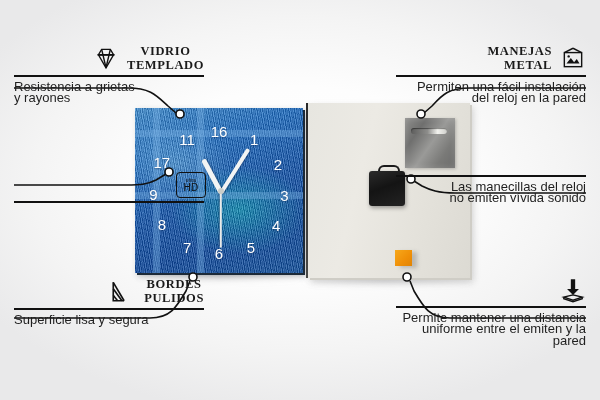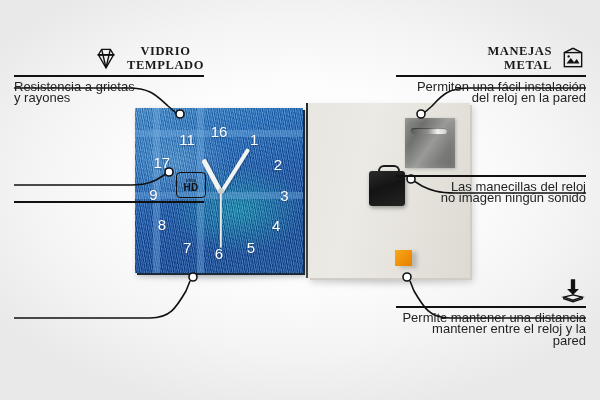--- a/index.html
+++ b/index.html
@@ -108,21 +108,21 @@
   .callout.right .desc{text-align:right;}
   .icon{flex:0 0 auto;width:26px;height:26px;color:#111;}
   .icon svg{display:block;width:26px;height:26px;}
 
   .hdbadge{
     width:28px;height:24px;border:1.6px solid #111;border-radius:4px;
     display:flex;flex-direction:column;align-items:center;justify-content:center;
     font-family:"Liberation Sans",sans-serif;color:#111;
   }
   .hdbadge .u{font-size:4.6px;line-height:5px;letter-spacing:.3px;}
-  .hdbadge .h{font-size:10px;line-height:10px;font-weight:700;letter-spacing:.3px;}
+  .hdbadge .h{font-size:10px;line-height:10px;font-weight:400;letter-spacing:.3px;}
 
   
   #wires{position:absolute;left:0;top:0;width:600px;height:400px;pointer-events:none;}
 </style>
 </head>
 <body>
 
 <div id="stage">
 
   <div class="photo clock-shadow"></div>
@@ -210,20 +210,36 @@
       <span class="icon" style="width:28px;">
         <span class="hdbadge">
           <span class="u">ultra</span>
           <span class="h">HD</span>
         </span>
       </span>
     </div>
     <div class="rule"></div>
   </div>
 
+  <div class="callout left" style="left:14px;top:277px;">
+    <div class="head">
+      <span class="icon">
+        <svg viewBox="0 0 24 24" fill="none" stroke="currentColor" stroke-width="1.5">
+          <path d="M3 4 L13 21"></path>
+            <path d="M3 10 L11 21"></path>
+            <path d="M3 16 L7 21"></path>
+          <path d="M13 21 H3 V4"></path>
+        </svg>
+      </span>
+      <span class="title">BORDES
+PULIDOS</span>
+    </div>
+    <div class="rule"></div>
+    <div class="desc">Superficie lisa y segura</div>
+  </div>
 
   <div class="callout right" style="left:396px;top:44px;">
     <div class="head" style="justify-content:flex-end;">
       <span class="title">MANEJAS
 METAL</span>
       <span class="icon">
         <svg viewBox="0 0 24 24" fill="none" stroke="currentColor" stroke-width="1.3">
           <rect x="4" y="7" width="16" height="13"></rect>
           <path d="M12 3 L4 7"></path>
             <path d="M12 3 L20 7"></path>
@@ -233,31 +249,31 @@
       </span>
     </div>
     <div class="rule"></div>
     <div class="desc">Permiten una fácil instalación
 del reloj en la pared</div>
   </div>
 
   <div class="callout right" style="left:396px;top:172px;">
     <div class="rule"></div>
     <div class="desc">Las manecillas del reloj
-no imagen ningún sonido</div>
+no emiten vívida sonido</div>
   </div>
 
   <div class="callout right" style="left:396px;top:277px;">
     <div class="head" style="justify-content:flex-end;">
       <span class="icon">
         <svg viewBox="0 0 24 24" fill="none" stroke="currentColor" stroke-width="1.3">
           <path d="M10 2 H14 V11 H17.5 L12 16.5 L6.5 11 H10 Z" fill="currentColor" stroke="none"></path>
           <path d="M12 16.5 L20.5 18.6 L12 21.4 L3.5 18.6 Z"></path>
           <path d="M3.5 18.6 V20 L12 22.8 L20.5 20 V18.6"></path>
         </svg>
       </span>
     </div>
     <div class="rule"></div>
     <div class="desc">Permite mantener una distancia
-mantener entre el reloj y la pared</div>
+uniforme entre el emiten y la pared</div>
   </div>
 
 </div>
 
 </body></html>

